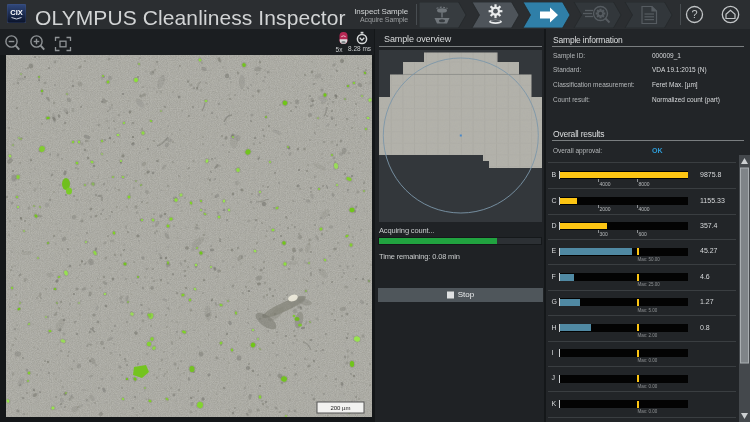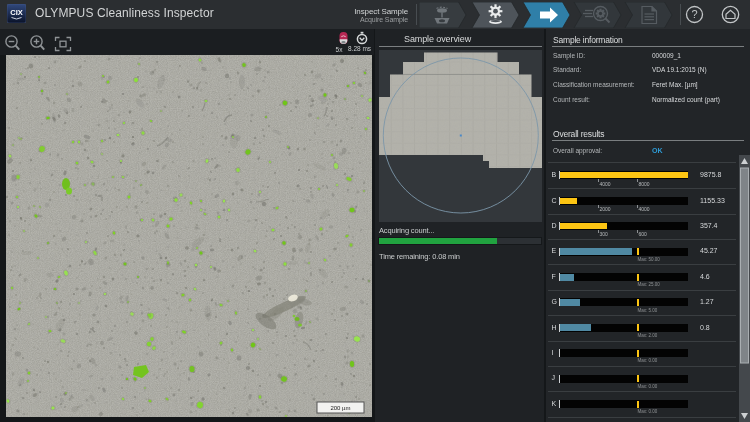--- a/index.html
+++ b/index.html
@@ -18,21 +18,21 @@
     <defs>
         <linearGradient id="lg" x1="0" y1="0" x2="0" y2="1">
       <stop offset="0" stop-color="#31497e"></stop>
           <stop offset="1" stop-color="#0a1228"></stop>
     </linearGradient>
       </defs>
     <rect x="0" y="0" width="19" height="19" rx="2" fill="url(#lg)" stroke="#4a5f8e" stroke-width="0.5"></rect>
     <text x="9.5" y="11" font-size="7.5" font-weight="bold" fill="#fff" text-anchor="middle" font-family="Liberation Sans">CIX</text>
     <path d="M4.5 13.5 Q9.5 16.5 14.5 13.5" stroke="#cdd4e2" stroke-width="1" fill="none"></path>
   </svg>
-  <div class="abs" style="left:35px;top:6px;font-size:12px;color:#d2d4d5;letter-spacing:0.1px;text-align:center;">OLYMPUS Cleanliness Inspector</div>
+  <div class="abs" style="left:35px;top:6px;font-size:21px;color:#d2d4d5;letter-spacing:0.1px;text-align:center;">OLYMPUS Cleanliness Inspector</div>
 
   <div class="abs" style="left:308px;top:7px;width:100px;text-align:right;font-size:8px;color:#d2d5d6;letter-spacing:-0.1px;">Inspect Sample</div>
   <div class="abs" style="left:308px;top:16px;width:100px;text-align:right;font-size:7px;color:#9b9ea0;letter-spacing:-0.1px;">Acquire Sample</div>
 
   <div class="abs" style="left:415.5px;top:4px;width:1px;height:21px;background:#484d51;"></div>
   <div class="abs" style="left:680px;top:4px;width:1px;height:21px;background:#484d51;"></div>
 
   <svg class="abs" style="left:419px;top:2px;" width="258" height="26">
       <path d="M0 0 L39.5 0 L47.0 13 L39.5 26 L0 26 Z" fill="#373c40" stroke="#24282b" stroke-width="0.8"></path>
 <path d="M53 0 L92.5 0 L100.0 13 L92.5 26 L53 26 L60.5 13 Z" fill="#4e545a" stroke="#24282b" stroke-width="0.8"></path>
@@ -1634,21 +1634,21 @@
       <path d="M128 312 L140 310 L143 317 L136 323 L127 320 Z" fill="#74c41f"></path>
       <ellipse cx="60" cy="129" rx="4" ry="6" fill="#70bf1d"></ellipse>
       <ellipse cx="63" cy="136" rx="3" ry="3.5" fill="#7ccb29"></ellipse>
 
       <rect x="311" y="347" width="47" height="11" fill="#f2f2f0" stroke="#555" stroke-width="1"></rect>
       <text x="334.5" y="355" font-size="6" fill="#222" text-anchor="middle" font-family="Liberation Sans">200 µm</text>
     </svg>
   </div>
 
   <div class="abs" style="left:375px;top:29px;width:169px;height:393px;background:#1f2225;"></div>
-  <div class="abs" style="left:384px;top:33.5px;font-size:9px;color:#d8dadb;letter-spacing:-0.1px;margin-left:20px;">Sample overview</div>
+  <div class="abs" style="left:384px;top:33.5px;font-size:9px;color:#d8dadb;letter-spacing:-0.1px;">Sample overview</div>
   <div class="abs" style="left:379px;top:46px;width:163px;height:1px;background:#7b7f81;"></div>
 
   <div class="abs" style="left:379px;top:50px;width:163px;height:172px;background:#33373b;overflow:hidden;" id="map">
     <svg width="163" height="172">
       <defs>
         <pattern id="tilegrid" width="11.7" height="11.6" patternUnits="userSpaceOnUse">
           <rect width="11.7" height="11.6" fill="#b4b3ac"></rect>
           <rect x="0" y="0" width="1" height="11.6" fill="#adaca5"></rect>
           <rect x="0" y="0" width="11.7" height="1" fill="#b0afa8"></rect>
         </pattern>
@@ -1676,20 +1676,26 @@
       <rect x="0" y="0" width="163" height="125" filter="url(#mapgrain)" opacity="0.13" clip-path="url(#tileclip)"></rect>
       <circle cx="81.8" cy="85.5" r="77.5" fill="none" stroke="#7c96a9" stroke-width="0.9"></circle>
       <rect x="80.8" y="84.5" width="2" height="2" fill="#4b89c8"></rect>
     </svg>
   </div>
   <div class="abs" style="left:379px;top:226px;font-size:7.5px;color:#c9cccd;letter-spacing:-0.15px;">Acquiring count...</div>
   <div class="abs" style="left:378px;top:237px;width:164px;height:8px;background:#2c3034;border:1px solid #15181a;">
     <div style="width:118px;height:100%;background:#21a340;"></div>
   </div>
   <div class="abs" style="left:379px;top:252px;font-size:7.5px;color:#c9cccd;letter-spacing:-0.15px;">Time remaining: 0.08 min</div>
+  <div class="abs" style="left:378px;top:287.5px;width:165px;height:14px;background:#4f565b;display:flex;align-items:center;justify-content:center;">
+    <svg width="7" height="8" style="margin-right:4px;">
+        <rect x="0" y="0.5" width="7" height="7" fill="#dfe1e2"></rect>
+      </svg>
+    <span style="font-size:8px;color:#eceeef;">Stop</span>
+  </div>
 
   <div class="abs" style="left:546px;top:29px;width:204px;height:393px;background:#222528;"></div>
   <div class="abs" style="left:553px;top:35px;font-size:8.5px;color:#dddfe0;letter-spacing:-0.2px;">Sample information</div>
   <div class="abs" style="left:552px;top:46px;width:192px;height:1px;background:#7a7e80;"></div>
   <div class="abs" style="left:553px;top:51.5px;font-size:6.5px;color:#b5b8ba;">Sample ID:</div>
 <div class="abs" style="left:652px;top:51.5px;font-size:6.5px;color:#d8dadc;">000009_1</div>
 <div class="abs" style="left:553px;top:66.2px;font-size:6.5px;color:#b5b8ba;">Standard:</div>
 <div class="abs" style="left:652px;top:66.2px;font-size:6.5px;color:#d8dadc;">VDA 19.1:2015 (N)</div>
 <div class="abs" style="left:553px;top:80.9px;font-size:6.5px;color:#b5b8ba;">Classification measurement:</div>
 <div class="abs" style="left:652px;top:80.9px;font-size:6.5px;color:#d8dadc;">Feret Max. [µm]</div>

